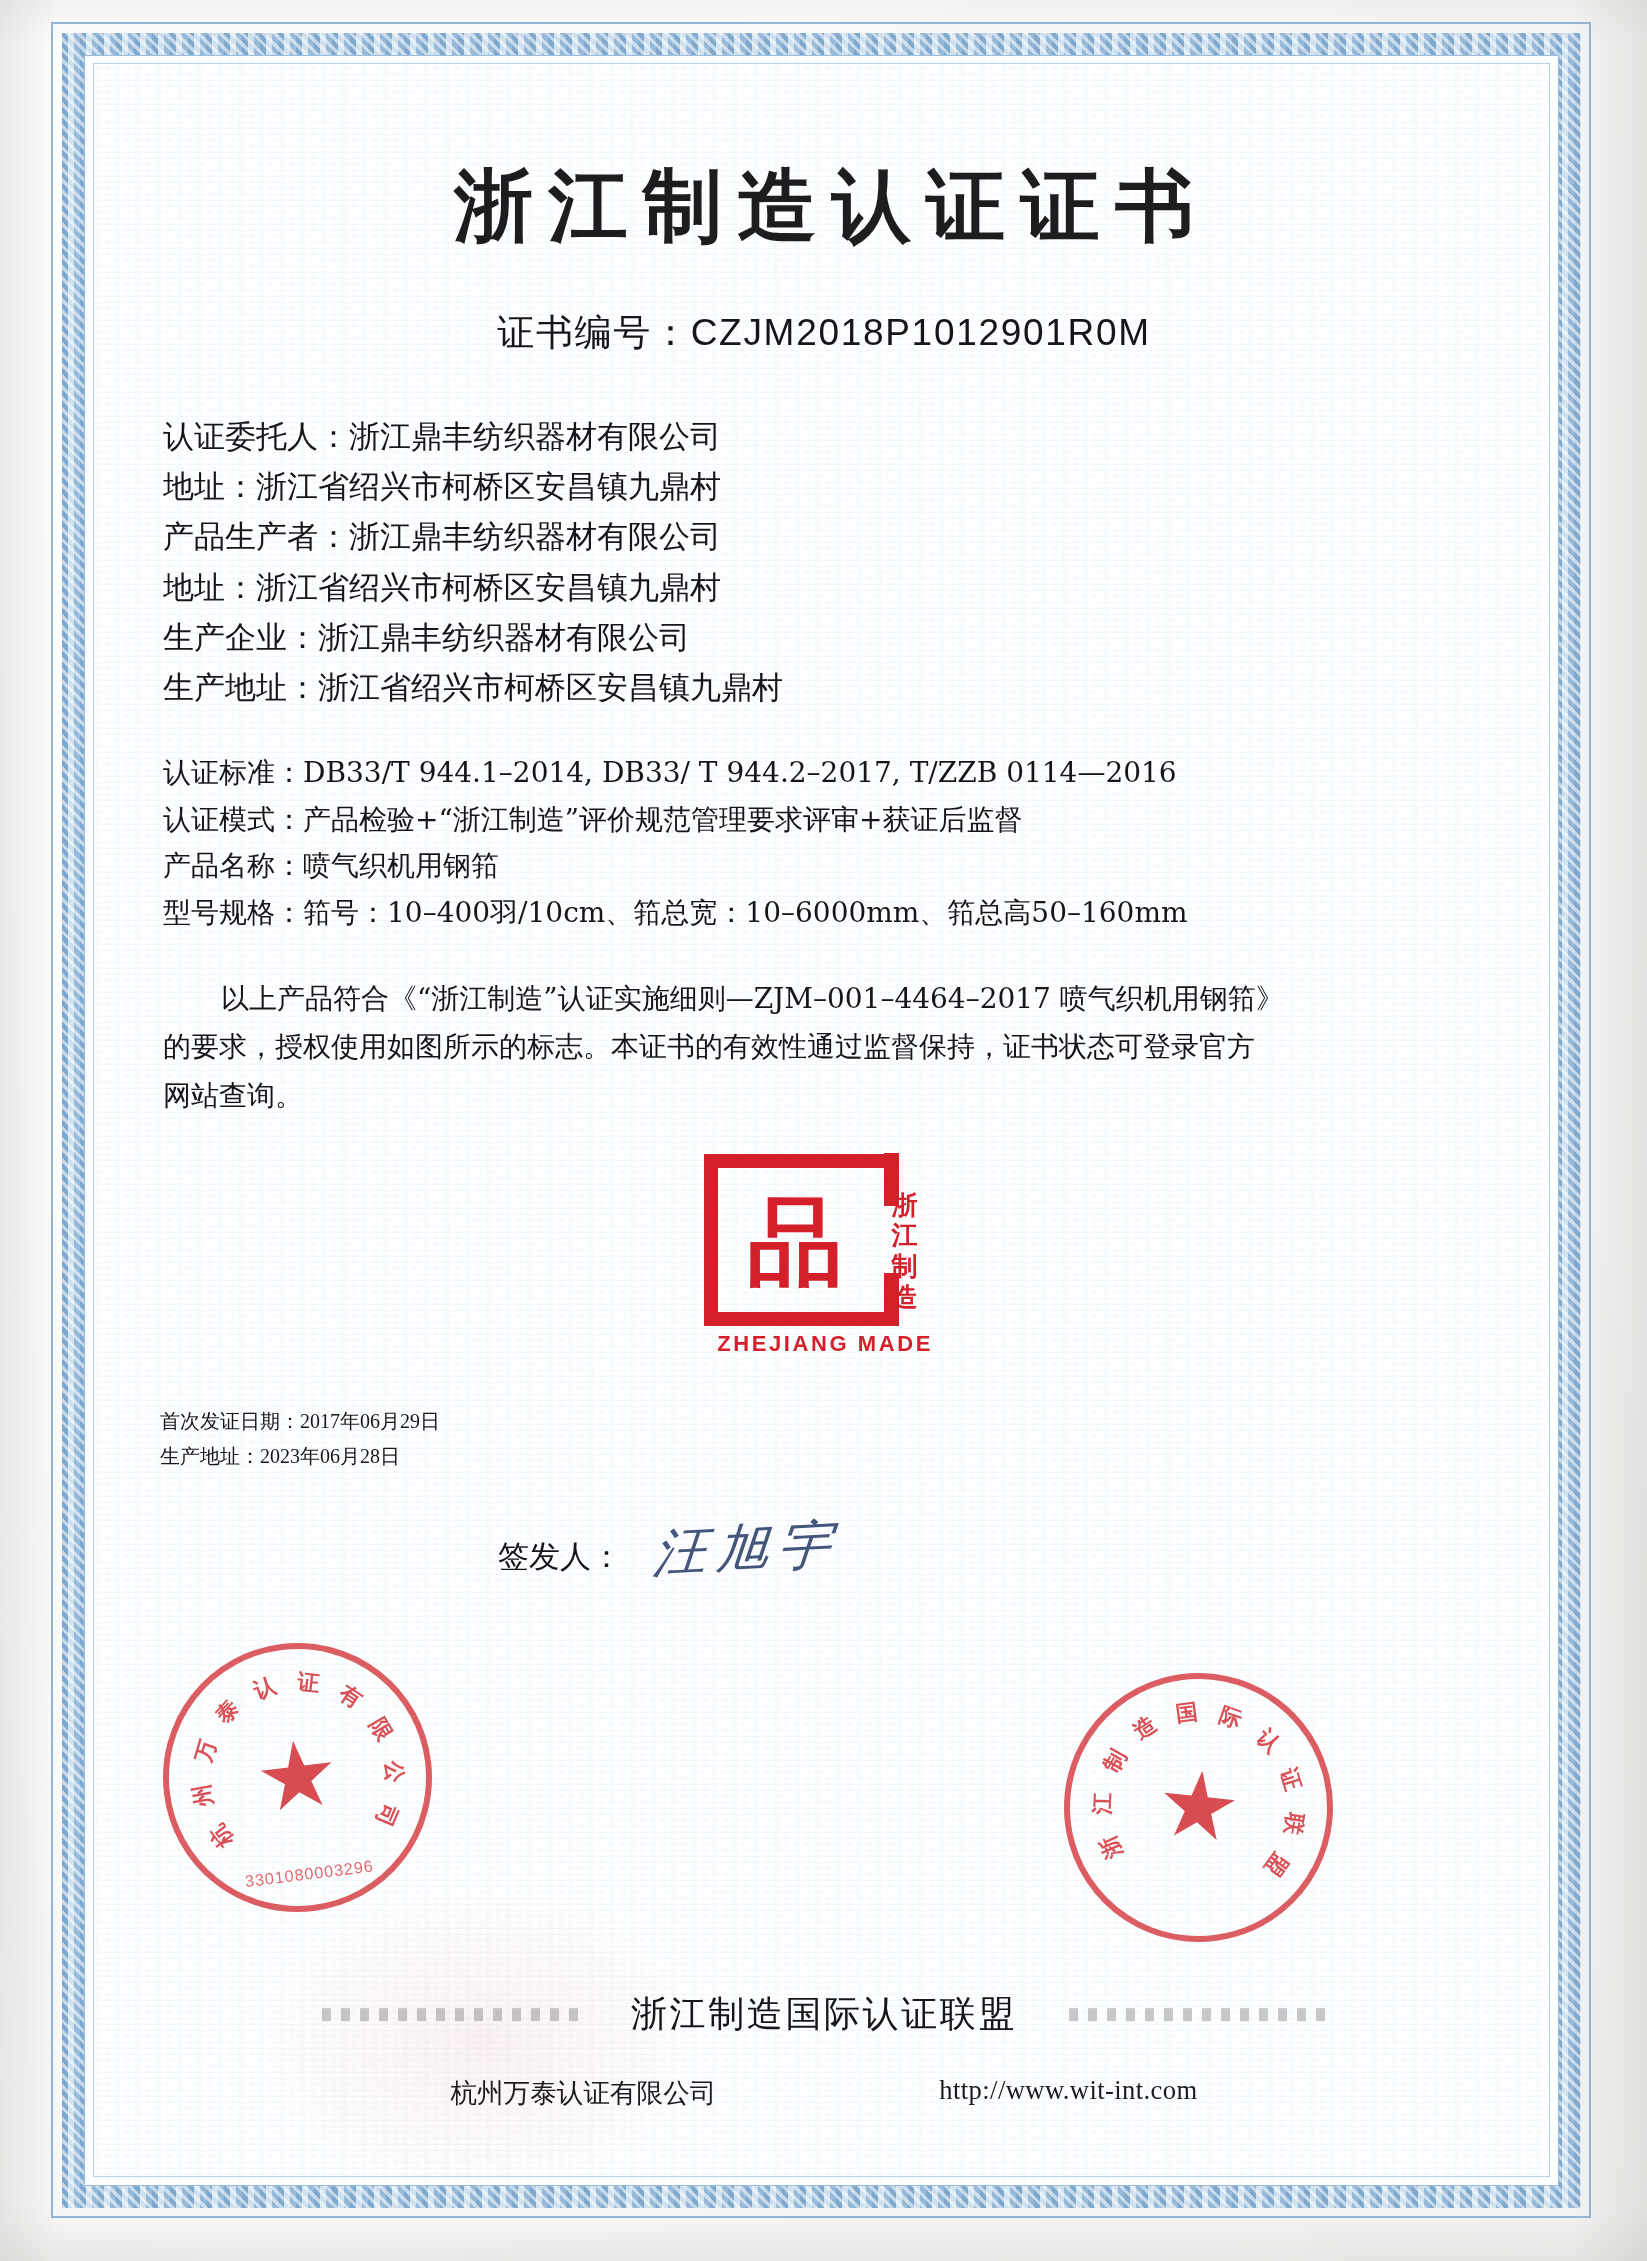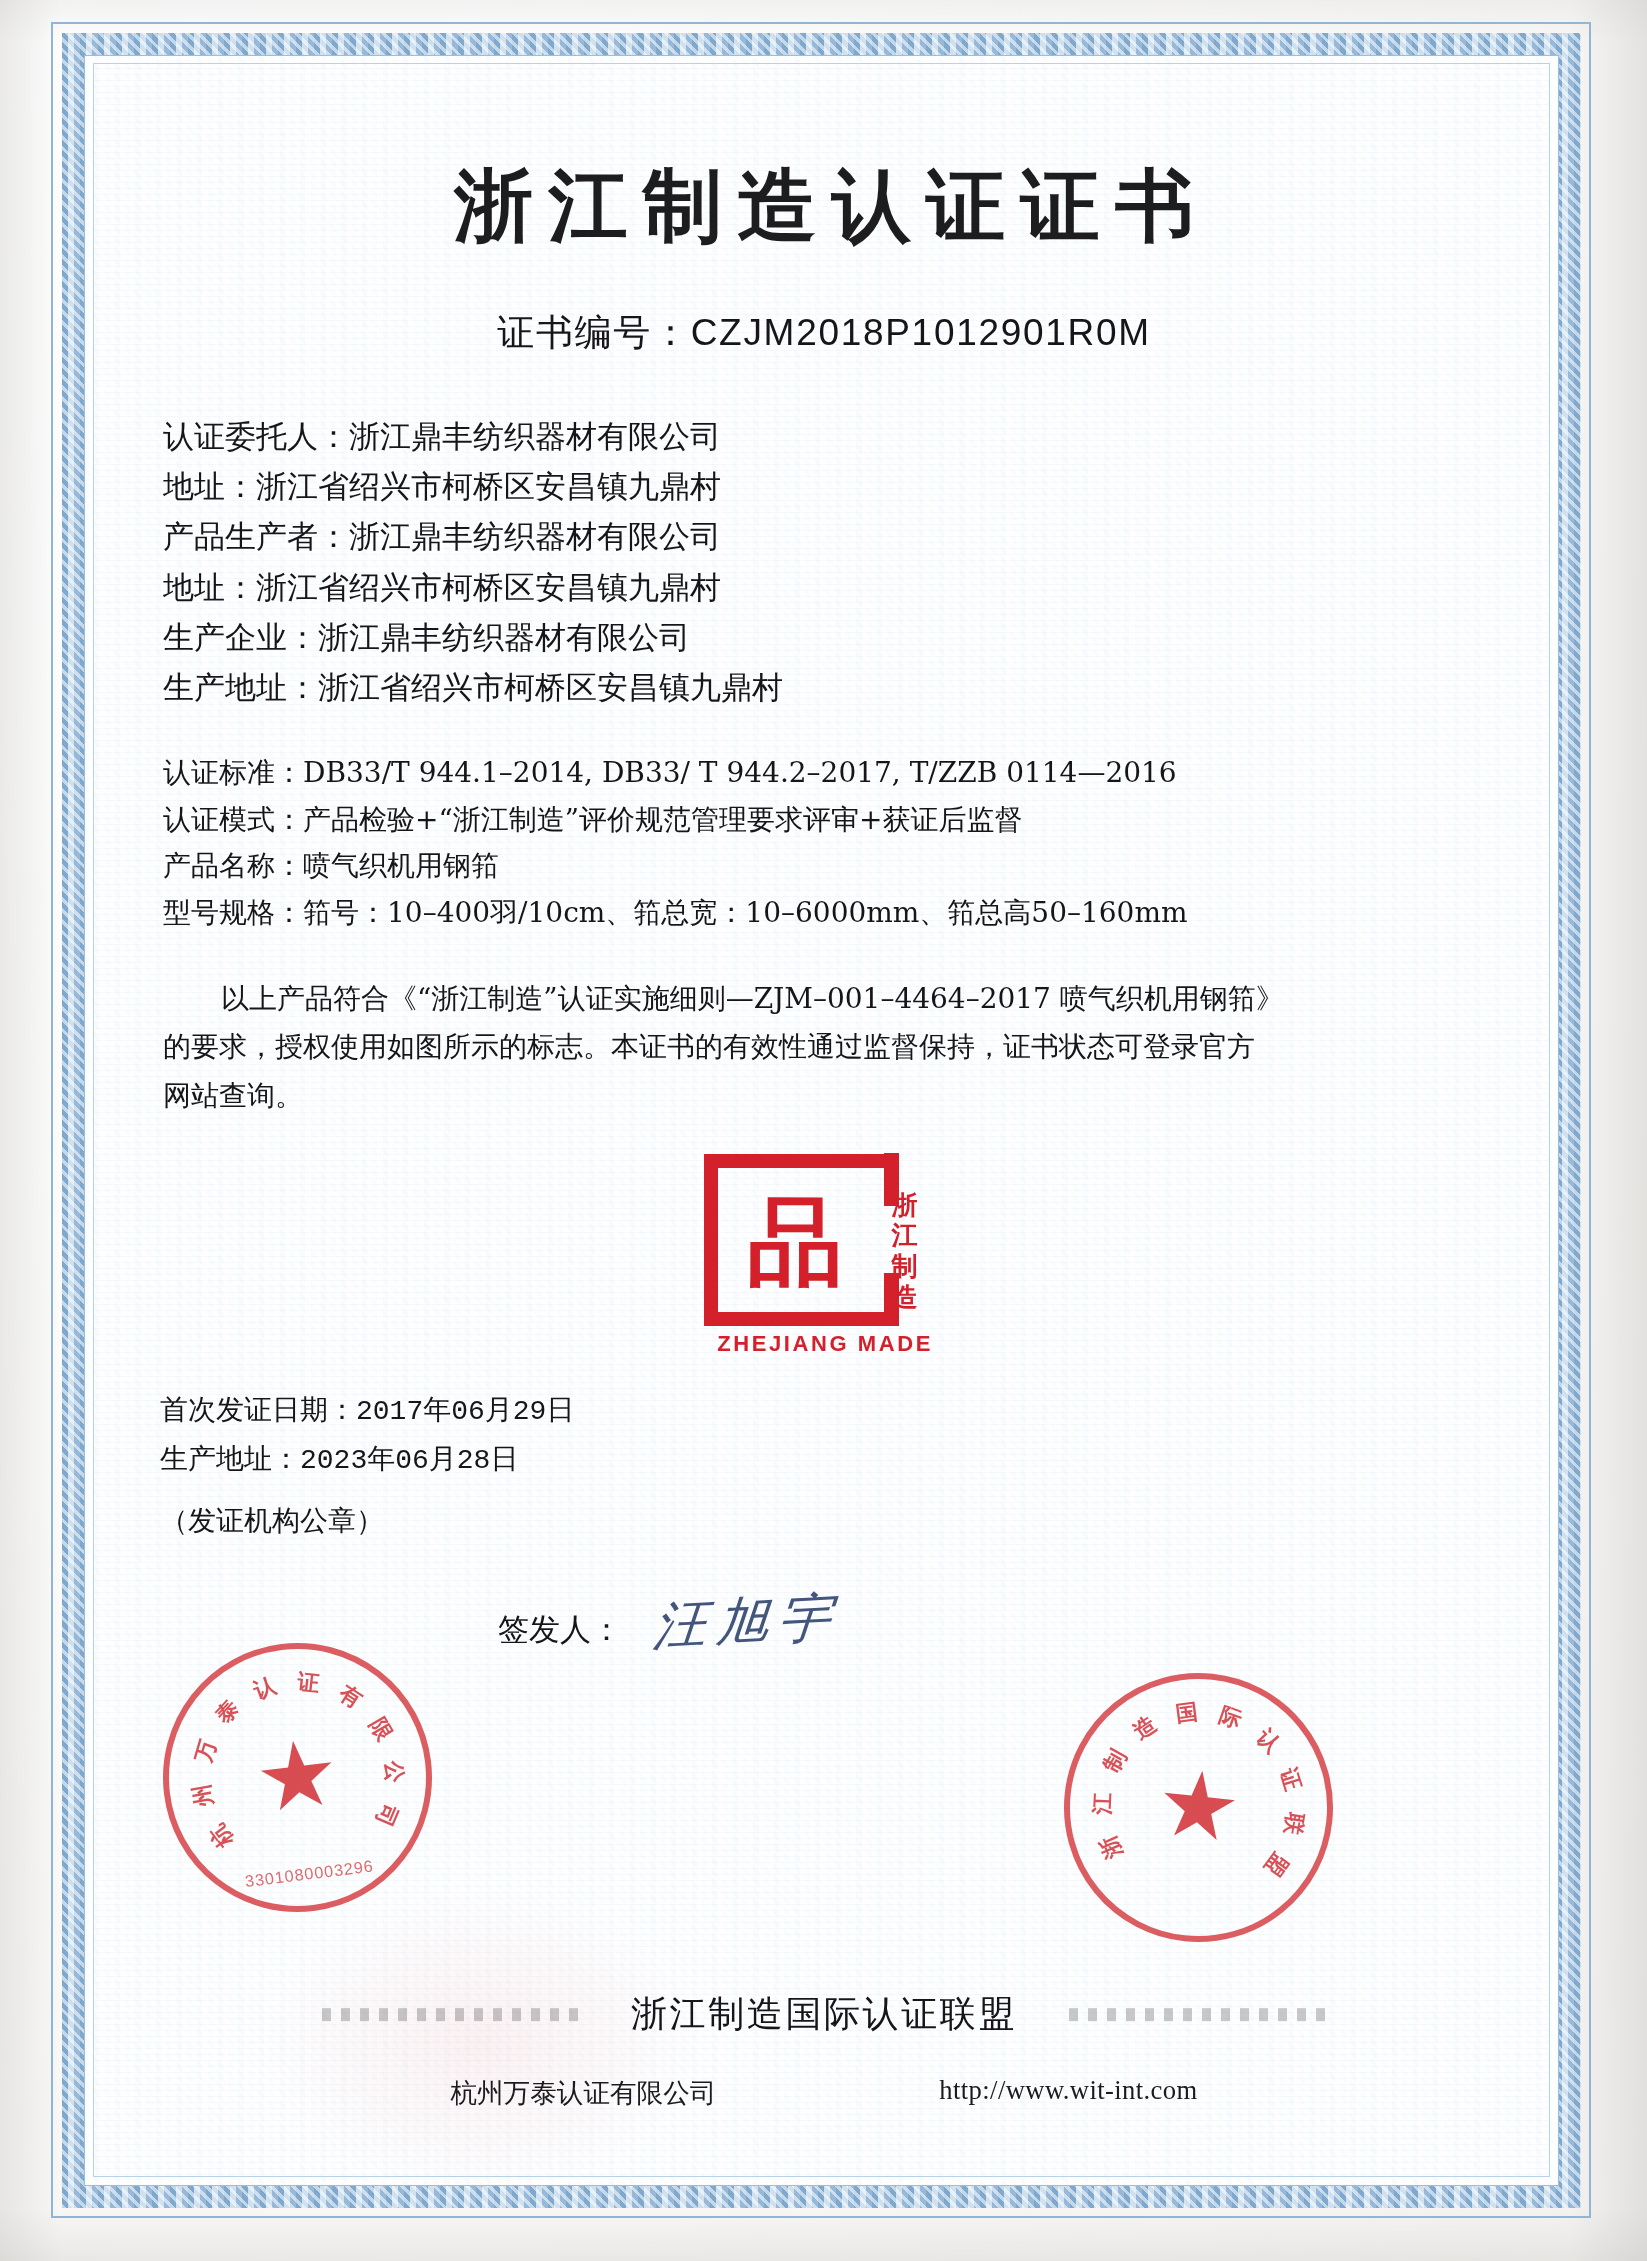--- a/index.html
+++ b/index.html
@@ -243,26 +243,26 @@
     text-align: center;
     color: #d4202a;
     font-family: "Liberation Sans", sans-serif;
     font-size: 22px;
     letter-spacing: 2.6px;
     font-weight: 700;
   }
 
   
   .dates {
-    margin-top: 20px;
+    margin-top: 37px;
     padding-left: 31px;
-    font-size: 28px;
+    font-size: 20px;
     line-height: 1.78;
     color: #16161a;
-    font-family: Liberation Mono, monospace;
+    font-family: Liberation Serif, serif;
     position: relative;
     z-index: 3;
   }
   .seal-note { margin-top: 12px; }
 
   
   .sign-row {
     margin-top: 39px;
     padding-left: 369px;
     font-size: 31px;
@@ -478,21 +478,20 @@
       </div>
     </div>
 
     <div class="dates">
       <div>
         <span>首次发证日期：</span><span>2017年06月29日</span>
       </div>
       <div>
         <span>生产地址：</span><span>2023年06月28日</span>
       </div>
-      <div class="seal-note">（发证机构公章）</div>
     </div>
 
     <div class="sign-row">
       <span>签发人：</span>
       <span class="sign-name">汪旭宇</span>
     </div>
 
   </div>
 
   <div class="seal" id="seal-left">

